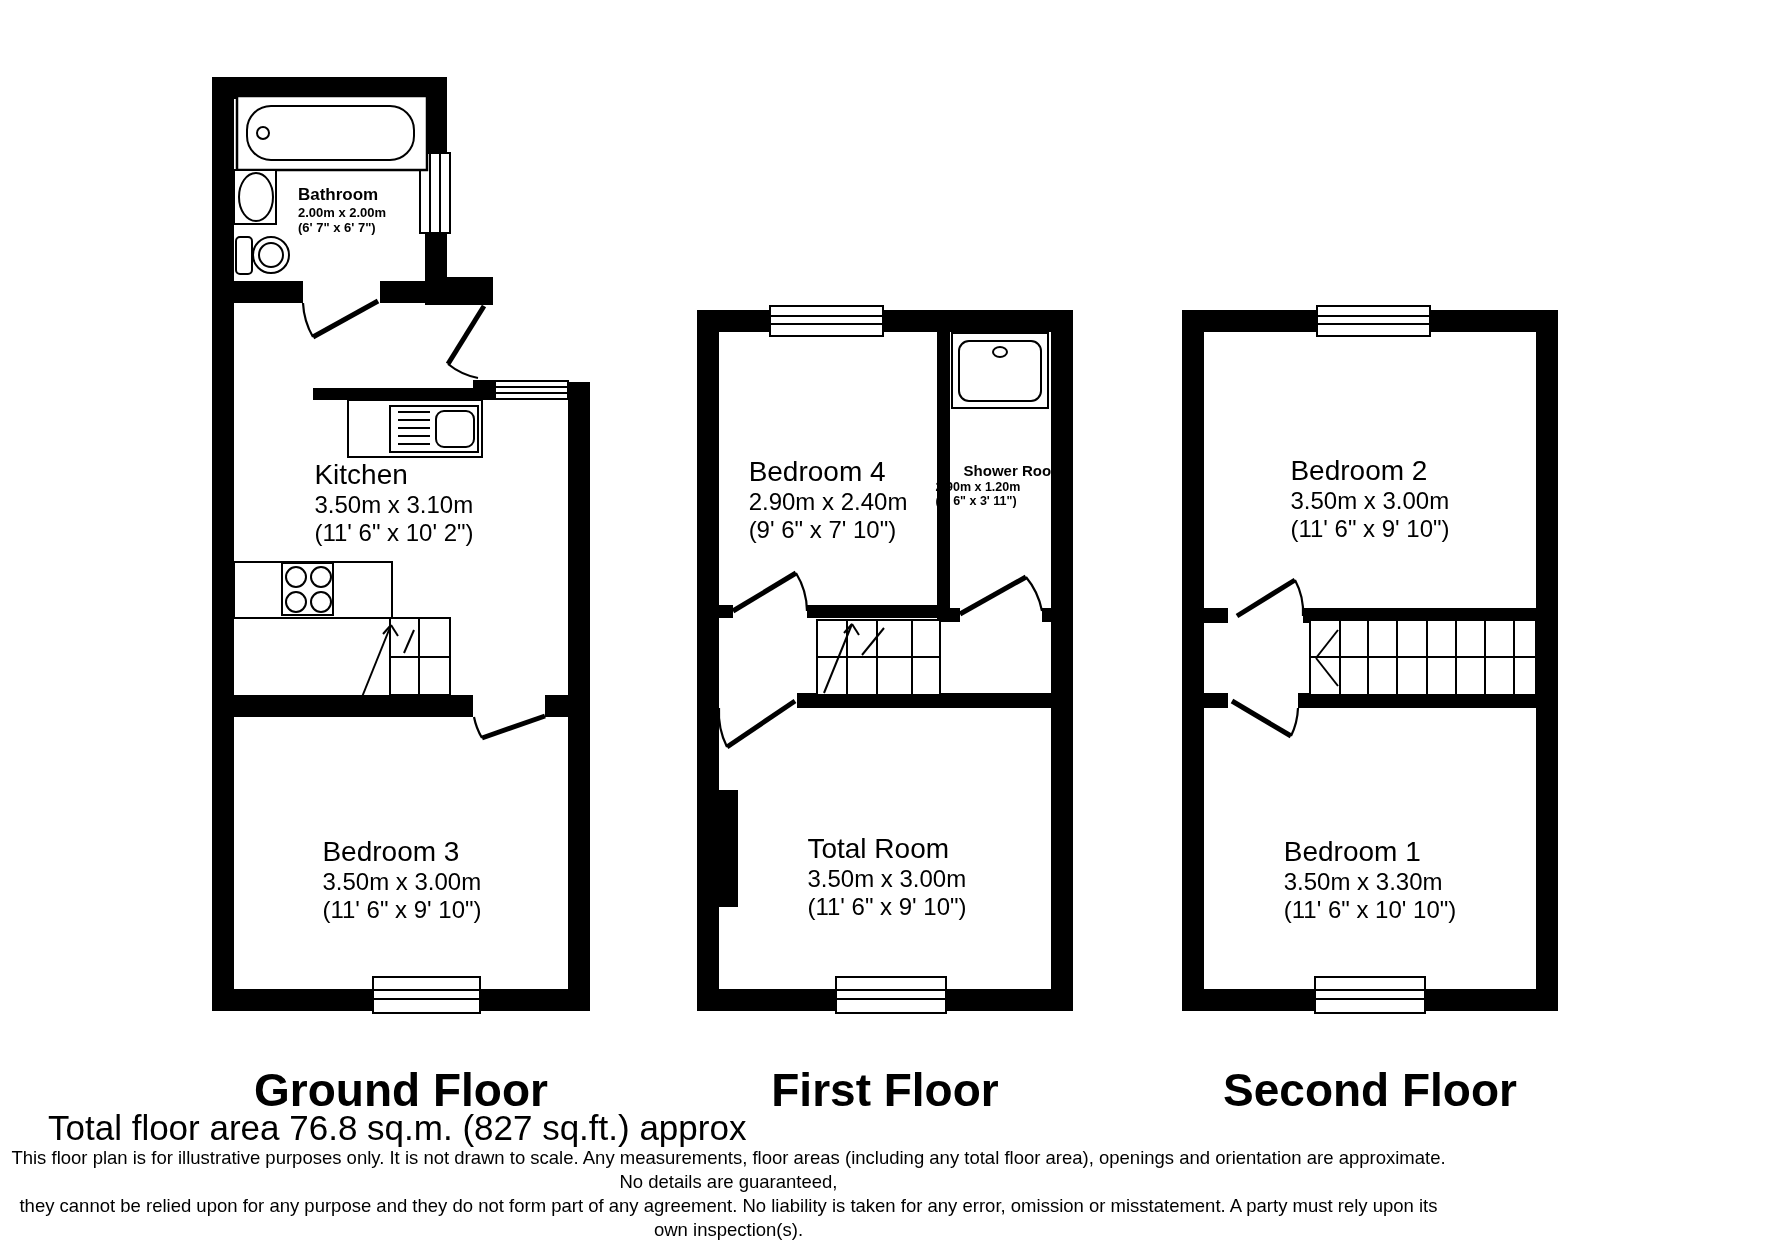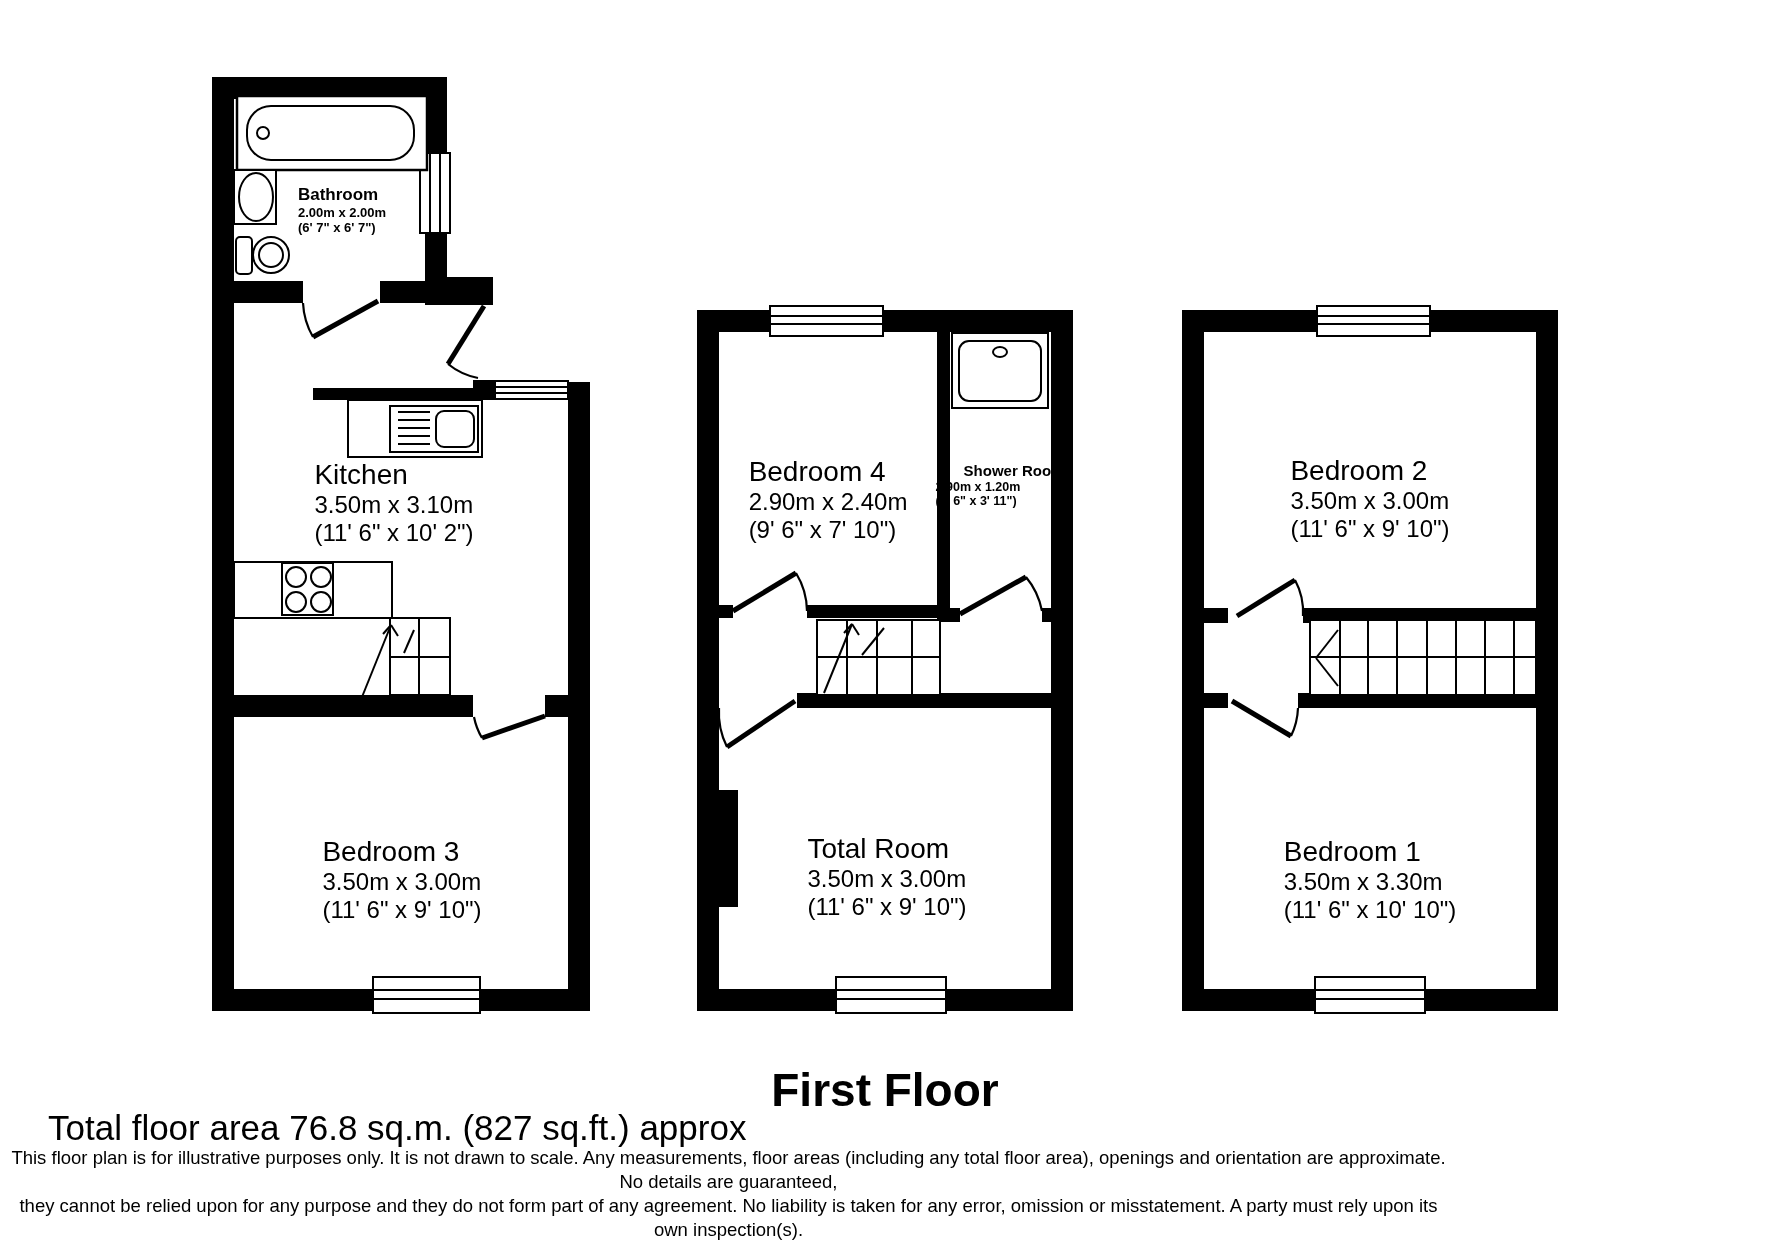--- a/index.html
+++ b/index.html
@@ -264,21 +264,23 @@
   <span class="rdim">3.50m x 3.00m</span>
   <span class="rdim">(11' 6" x 9' 10")</span>
 </div>
 
 <div class="room-label lbl-main" style="left:1370px;top:880px;">
   <span class="rname">Bedroom 1</span>
   <span class="rdim">3.50m x 3.30m</span>
   <span class="rdim">(11' 6" x 10' 10")</span>
 </div>
 
+<div class="floor-title" style="left:401px;top:1090px;">Ground Floor</div>
 <div class="floor-title" style="left:885px;top:1090px;">First Floor</div>
+<div class="floor-title" style="left:1370px;top:1090px;">Second Floor</div>
 
 <div class="total-area">Total floor area 76.8 sq.m. (827 sq.ft.) approx</div>
 <div class="disclaimer">
   <div>This floor plan is for illustrative purposes only. It is not drawn to scale. Any measurements, floor areas (including any total floor area), openings and orientation are approximate. No details are guaranteed,</div>
   <div>they cannot be relied upon for any purpose and they do not form part of any agreement. No liability is taken for any error, omission or misstatement. A party must rely upon its own inspection(s).</div>
 </div>
 
 </div>
 
 </body></html>

